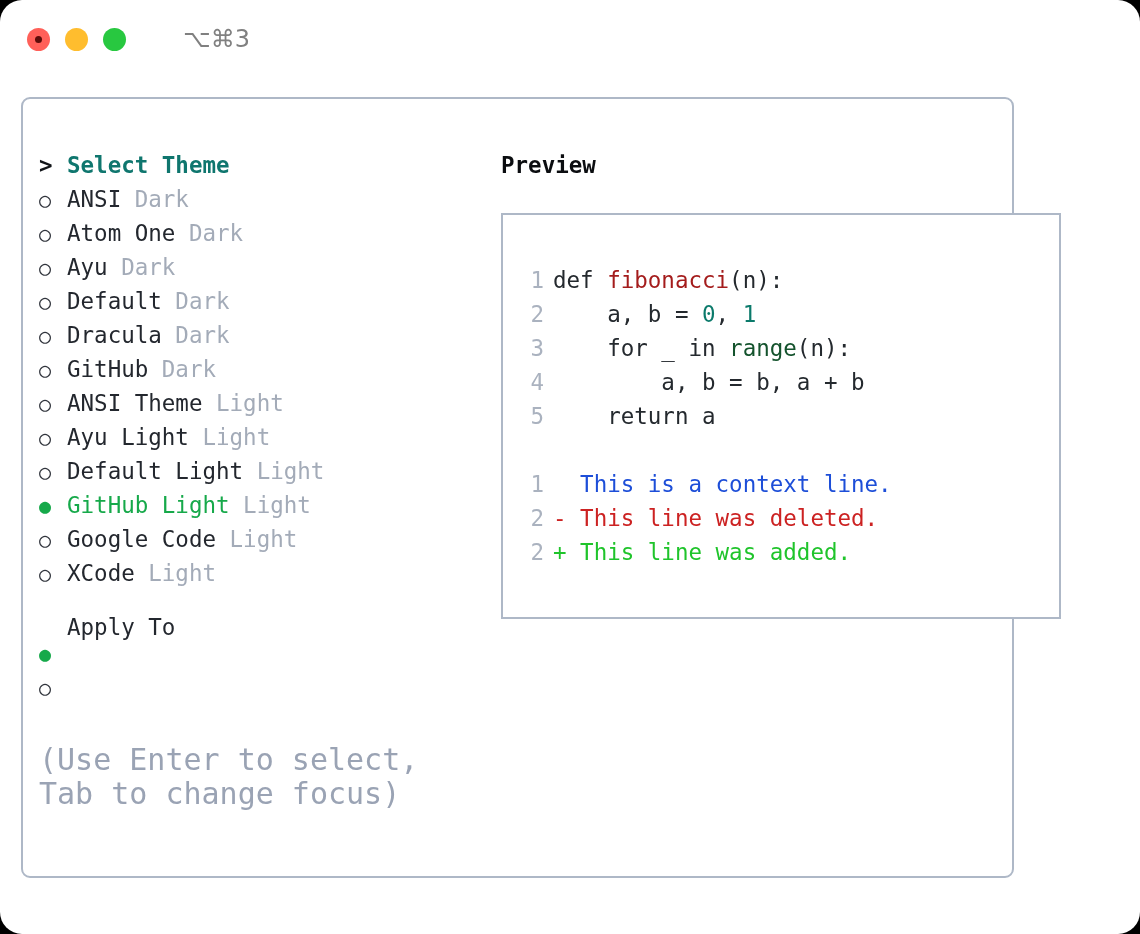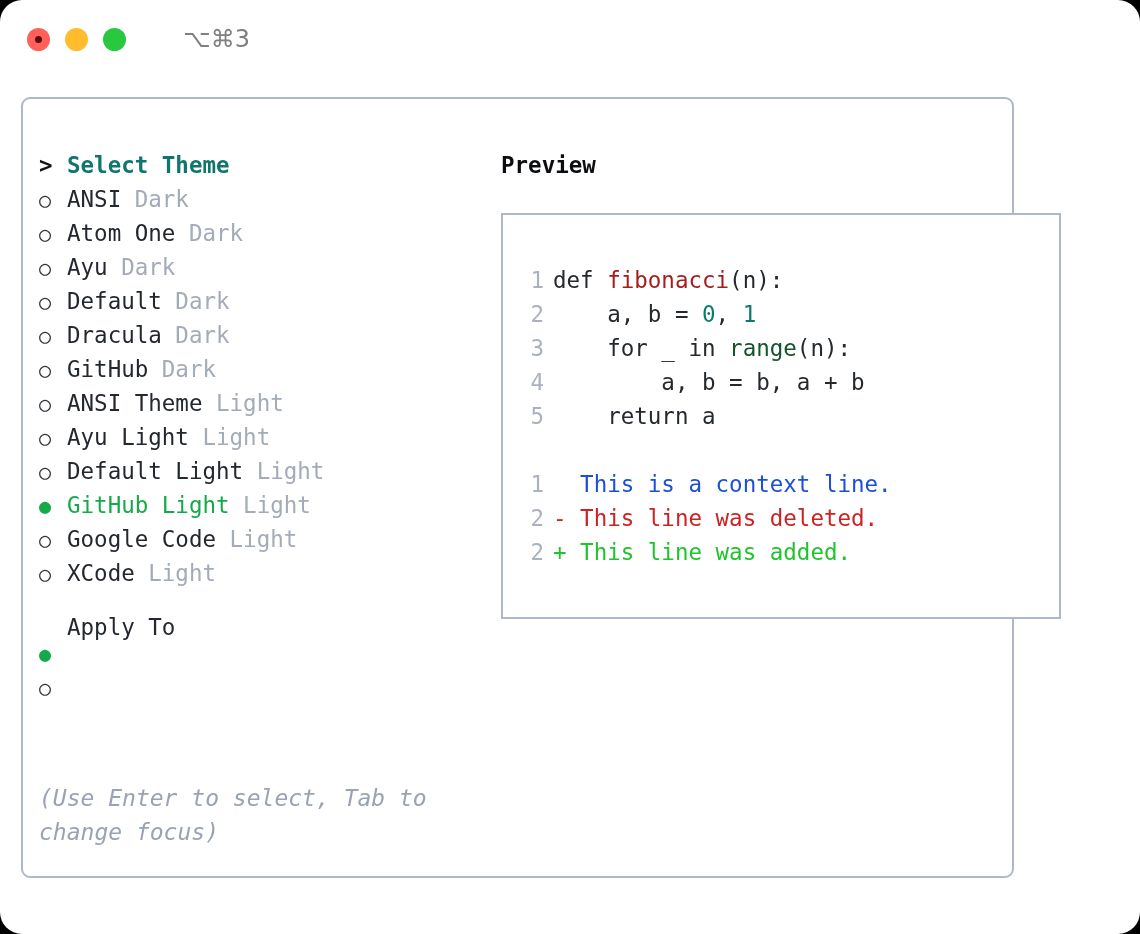--- a/index.html
+++ b/index.html
@@ -138,26 +138,25 @@
   }
 
   .section-head {
     margin-top: 16px;
     align-items: center;
   }
 
   .hint {
     position: absolute;
     left: 16px;
-    top: 682px;
+    top: 644px;
     width: 420px;
     color: #9aa3b4;
-    font-size: 23px;
+    font-size: 30px;
     line-height: 34px;
-    font-style: italic;
   }
 
   
   .right-col {
     position: absolute;
     left: 478px;
     top: 53px;
     width: 490px;
   }
   .preview-title {

